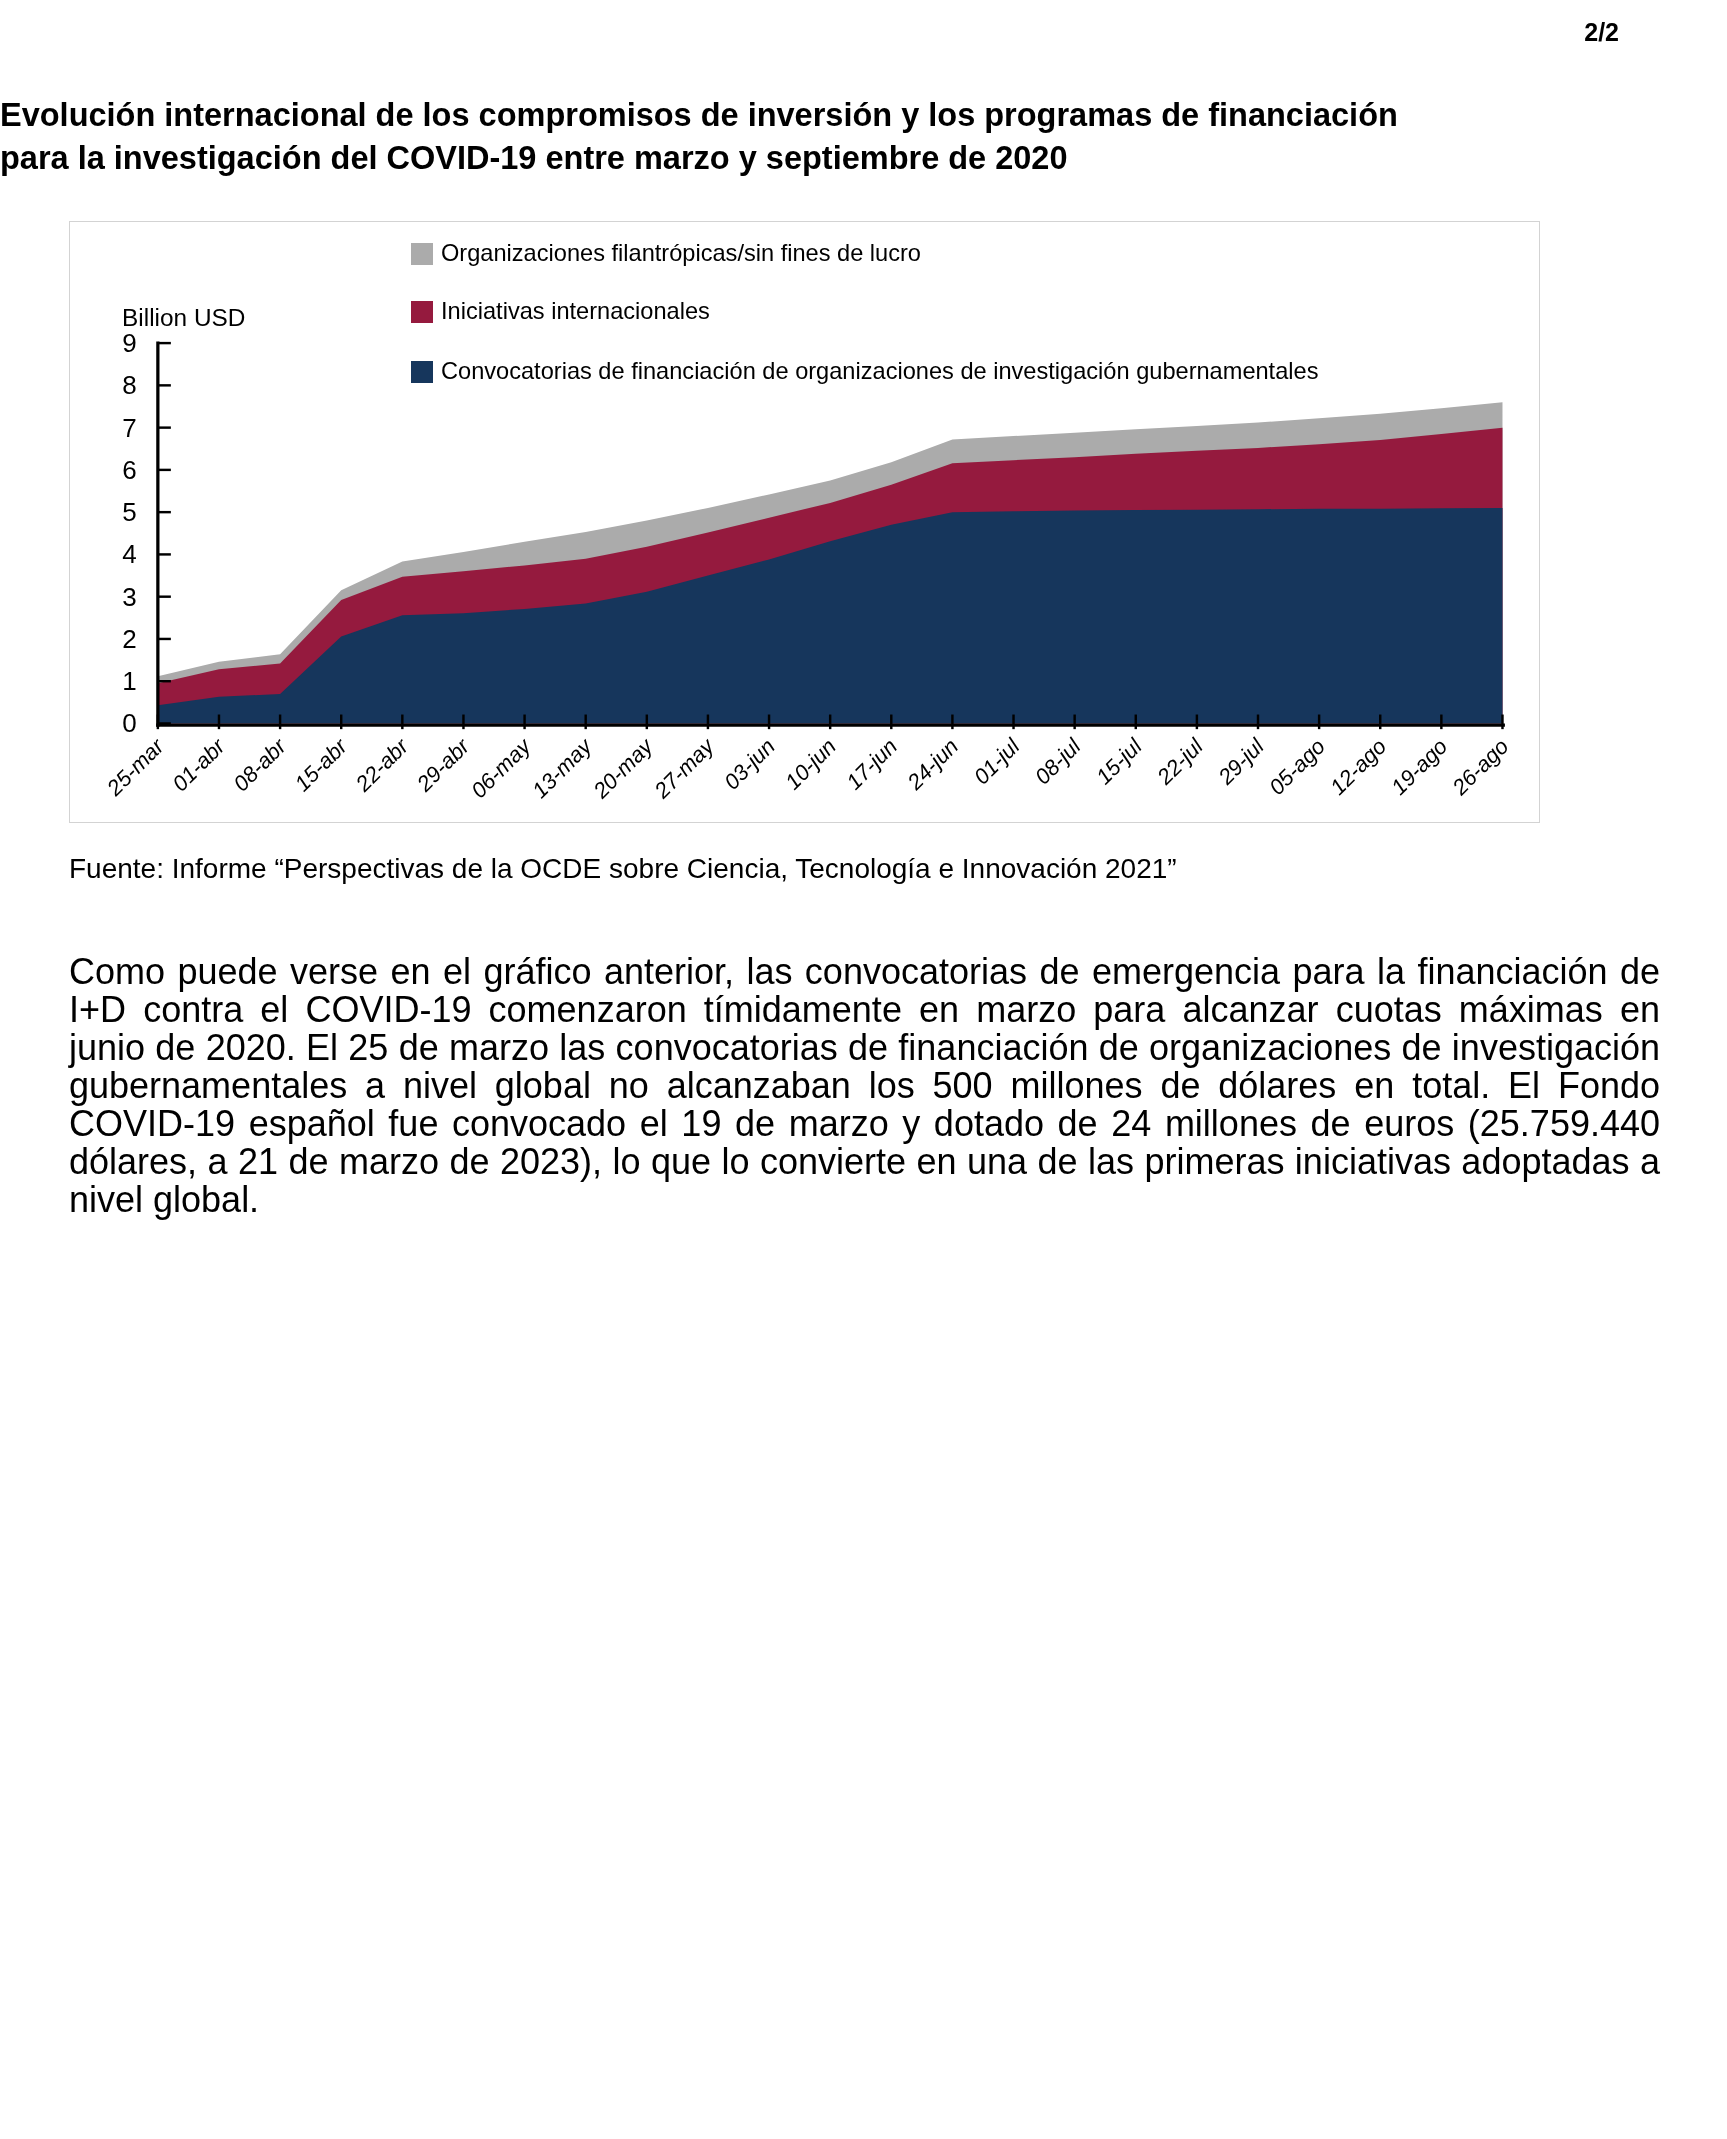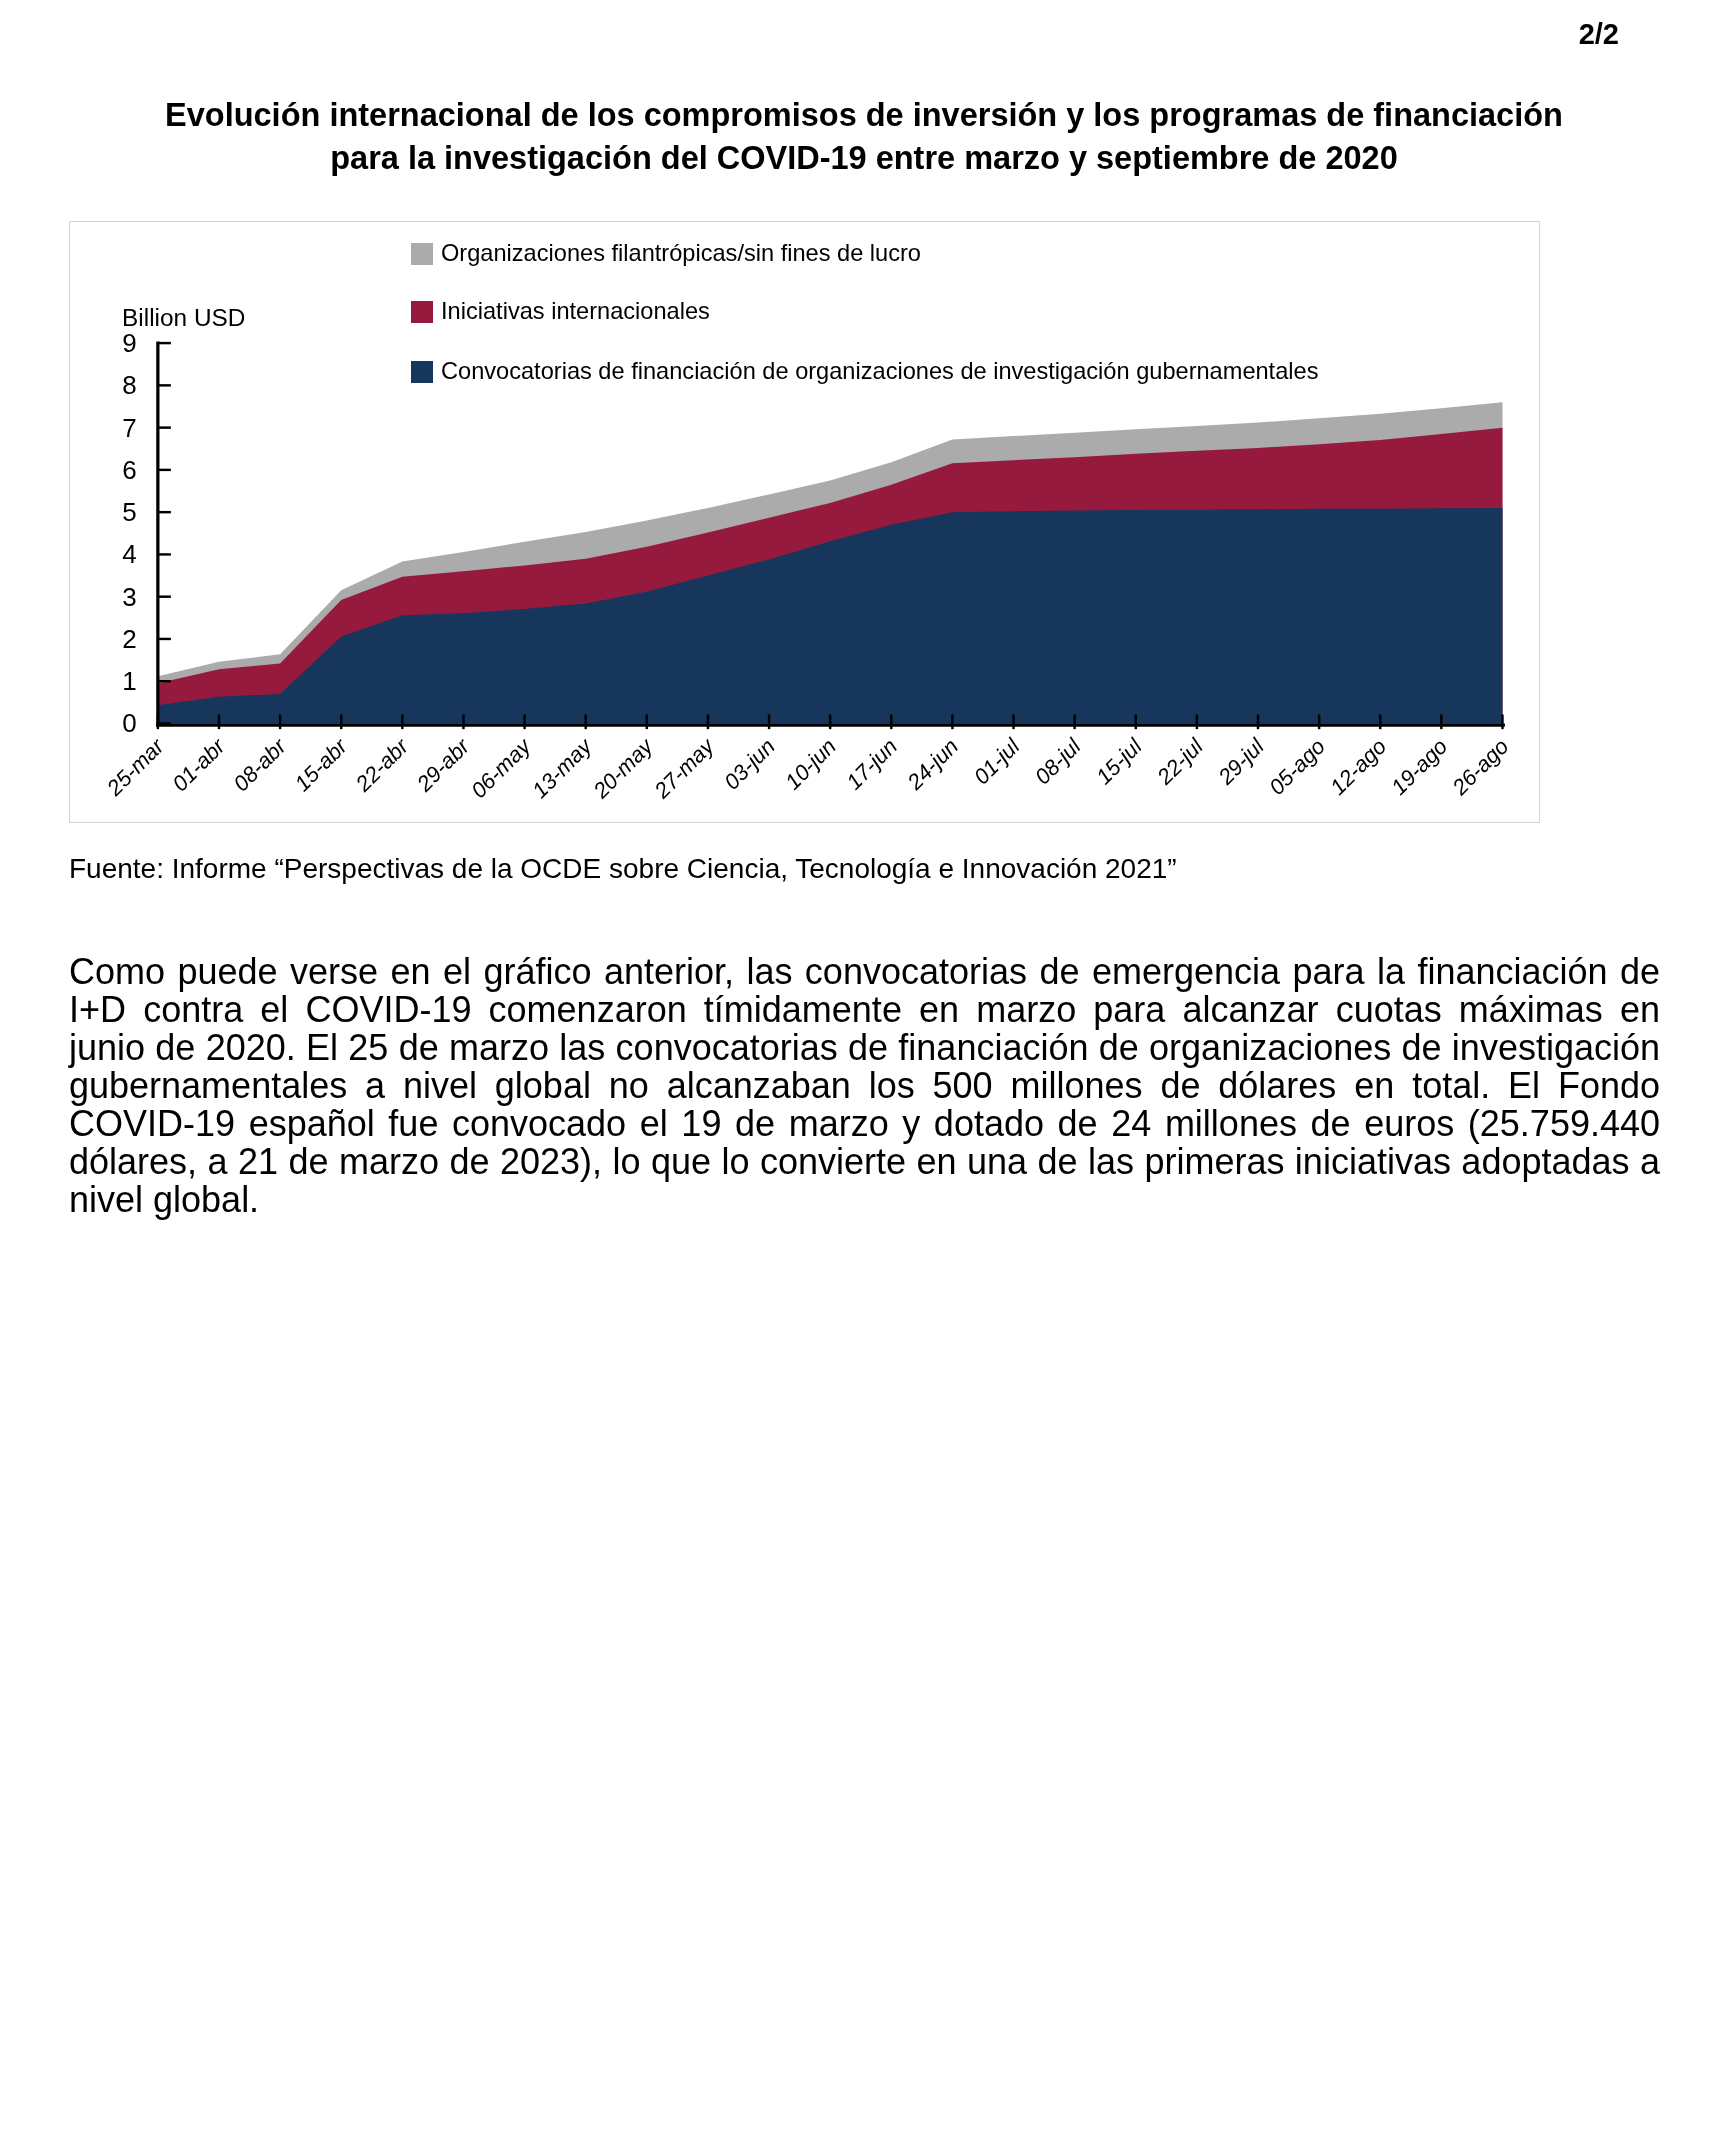--- a/index.html
+++ b/index.html
@@ -5,25 +5,25 @@
   * { margin: 0; padding: 0; box-sizing: border-box; }
   html, body { background: #ffffff; }
   body {
     width: 1728px; height: 2140px;
     position: relative;
     font-family: "Liberation Sans", sans-serif;
     color: #000;
   }
   .page-number {
     position: absolute; top: 18px; right: 109px;
-    font-size: 29px; font-weight: bold; text-align: right;
+    font-size: 25px; font-weight: bold; text-align: right;
   }
   .doc-title {
     position: absolute; top: 94px; left: 0; width: 100%;
-    text-align: center; font-weight: bold; font-size: 32.5px; line-height: 43px;
+    font-weight: bold; font-size: 32.5px; line-height: 43px;
   }
   .doc-title span { display: block; }
   .chart-panel {
     position: absolute; left: 69px; top: 221px;
     width: 1471px; height: 602px;
     background: #ffffff;
     border: 1.6px solid #d3d3d3;
   }
   #chart-svg { position: absolute; left: 0; top: 0; width: 1468px; height: 599px; }
   #chart-svg text { font-family: "Liberation Sans", sans-serif; fill: #000; }

